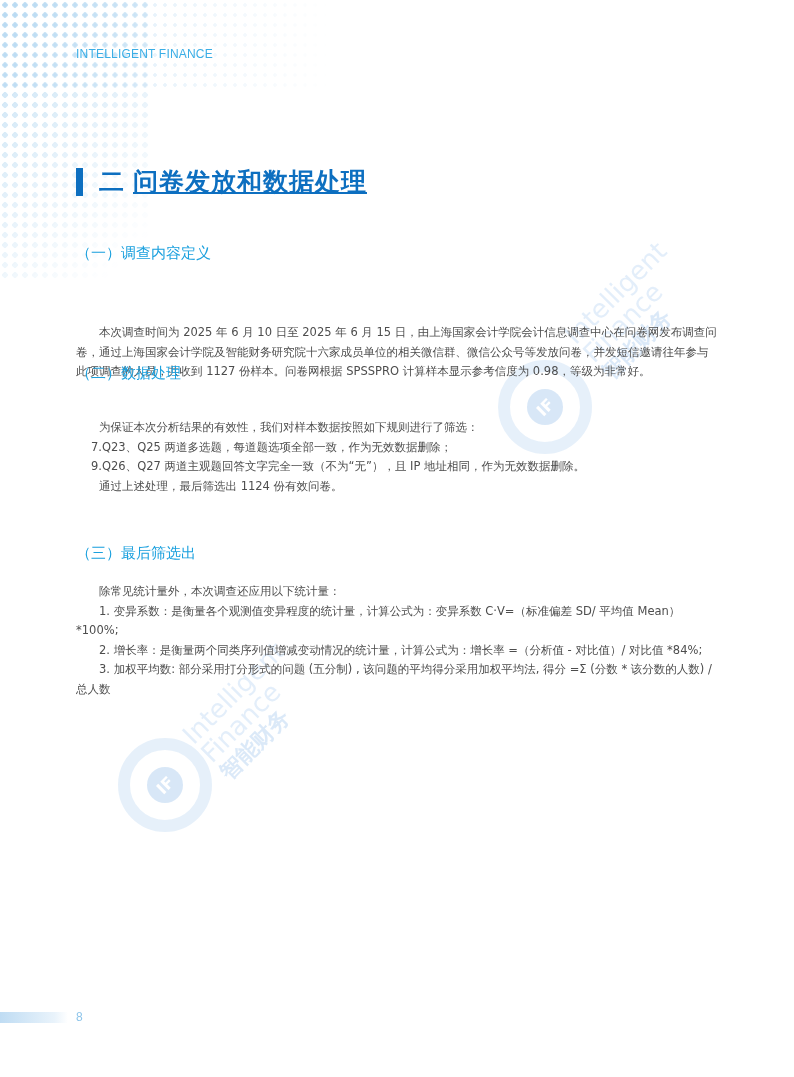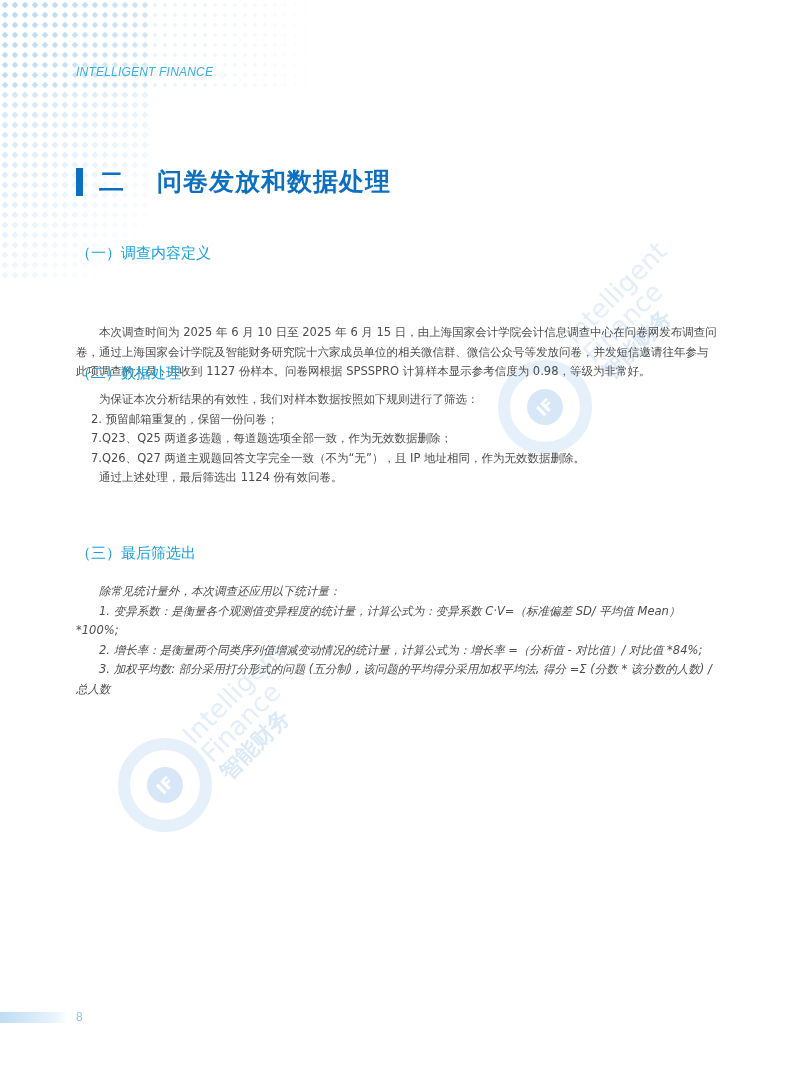--- a/index.html
+++ b/index.html
@@ -18,22 +18,22 @@
     mask-image: linear-gradient(135deg, #000 0%, rgba(0,0,0,0.5) 45%, transparent 90%);
   }
   .dots2 {
     position: absolute; left: 0; top: 0; width: 330px; height: 90px;
     background-image: radial-gradient(circle, rgba(170,210,240,0.5) 22%, transparent 26%);
     background-size: 10px 10px;
     mask-image: linear-gradient(to right, #000 0%, transparent 100%);
     -webkit-mask-image: linear-gradient(to right, #000 0%, transparent 100%);
   }
   .brand {
-    position: absolute; left: 76px; top: 65px;
-    font-family: "Liberation Sans", sans-serif; font-style: italic;
+    position: absolute; left: 76px; top: 47px;
+    font-family: "Liberation Sans", sans-serif; 
     font-size: 12px; letter-spacing: 0.2px; color: #3aaee6;
   }
   .chapter {
     position: absolute; left: 76px; top: 165px; display: flex; align-items: center;
   }
   .chapter .bar { width: 7px; height: 28px; background: #0d6fc0; margin-right: 16px; }
   .chapter .title {
     font-family: "DejaVu Serif", "Liberation Serif", serif; font-weight: bold;
     font-size: 25px; color: #0d6fc0; letter-spacing: 1px;
   }
@@ -94,39 +94,38 @@
       <span>IF</span>
     </div>
 </div>
 <div class="wm" style="left:178px; top:730px;">
   <div class="wm-text"><span>Intelligent</span><br><span>Finance</span><b>智能财务</b></div>
 </div>
 
 <div class="chapter">
   <div class="bar"></div>
   <span class="title">二</span>
-  <span class="title" style="margin-left:32px;">问卷发放和数据处理</span>
+  <span class="title" style="margin-left:8px;text-decoration:underline;">问卷发放和数据处理</span>
 </div>
 
 <div class="section-head" style="top:244px;">（一）调查内容定义</div>
 <div class="para" style="top:282px;margin-top:41px;">
   <p class="indent">本次调查时间为 2025 年 6 月 10 日至 2025 年 6 月 15 日，由上海国家会计学院会计信息调查中心在问卷网发布调查问卷，通过上海国家会计学院及智能财务研究院十六家成员单位的相关微信群、微信公众号等发放问卷，并发短信邀请往年参与此项调查的人员，共收到 1127 份样本。问卷网根据 SPSSPRO 计算样本显示参考信度为 0.98，等级为非常好。</p>
 </div>
 
 <div class="section-head" style="top:364px;">（二）数据处理</div>
-<div class="para" style="top:390px;">
+<div class="para" style="top:418px;">
   <p class="indent">为保证本次分析结果的有效性，我们对样本数据按照如下规则进行了筛选：</p>
-  <p class="li">2. 预留邮箱重复的，保留一份问卷；</p>
   <p class="li">7.Q23、Q25 两道多选题，每道题选项全部一致，作为无效数据删除；</p>
-  <p class="li">7.Q26、Q27 两道主观题回答文字完全一致（不为“无”），且 IP 地址相同，作为无效数据删除。</p>
+  <p class="li">9.Q26、Q27 两道主观题回答文字完全一致（不为“无”），且 IP 地址相同，作为无效数据删除。</p>
   <p class="indent">通过上述处理，最后筛选出 1124 份有效问卷。</p>
 </div>
 
 <div class="section-head" style="top:544px;">（三）最后筛选出</div>
-<div class="para" style="top:582px;font-style:italic;">
+<div class="para" style="top:582px;">
   <p class="indent">除常见统计量外，本次调查还应用以下统计量：</p>
   <p class="indent">1. 变异系数：是衡量各个观测值变异程度的统计量，计算公式为：变异系数 C·V=（标准偏差 SD/ 平均值 Mean）*100%;</p>
   <p class="indent">2. 增长率：是衡量两个同类序列值增减变动情况的统计量，计算公式为：增长率 =（分析值 - 对比值）/ 对比值 *84%;</p>
   <p class="indent">3. 加权平均数: 部分采用打分形式的问题 (五分制) , 该问题的平均得分采用加权平均法, 得分 =Σ (分数 * 该分数的人数) / 总人数</p>
 </div>
 
 <div class="footer-bar"></div>
 <div class="page-num">8</div>
 
 </body></html>

